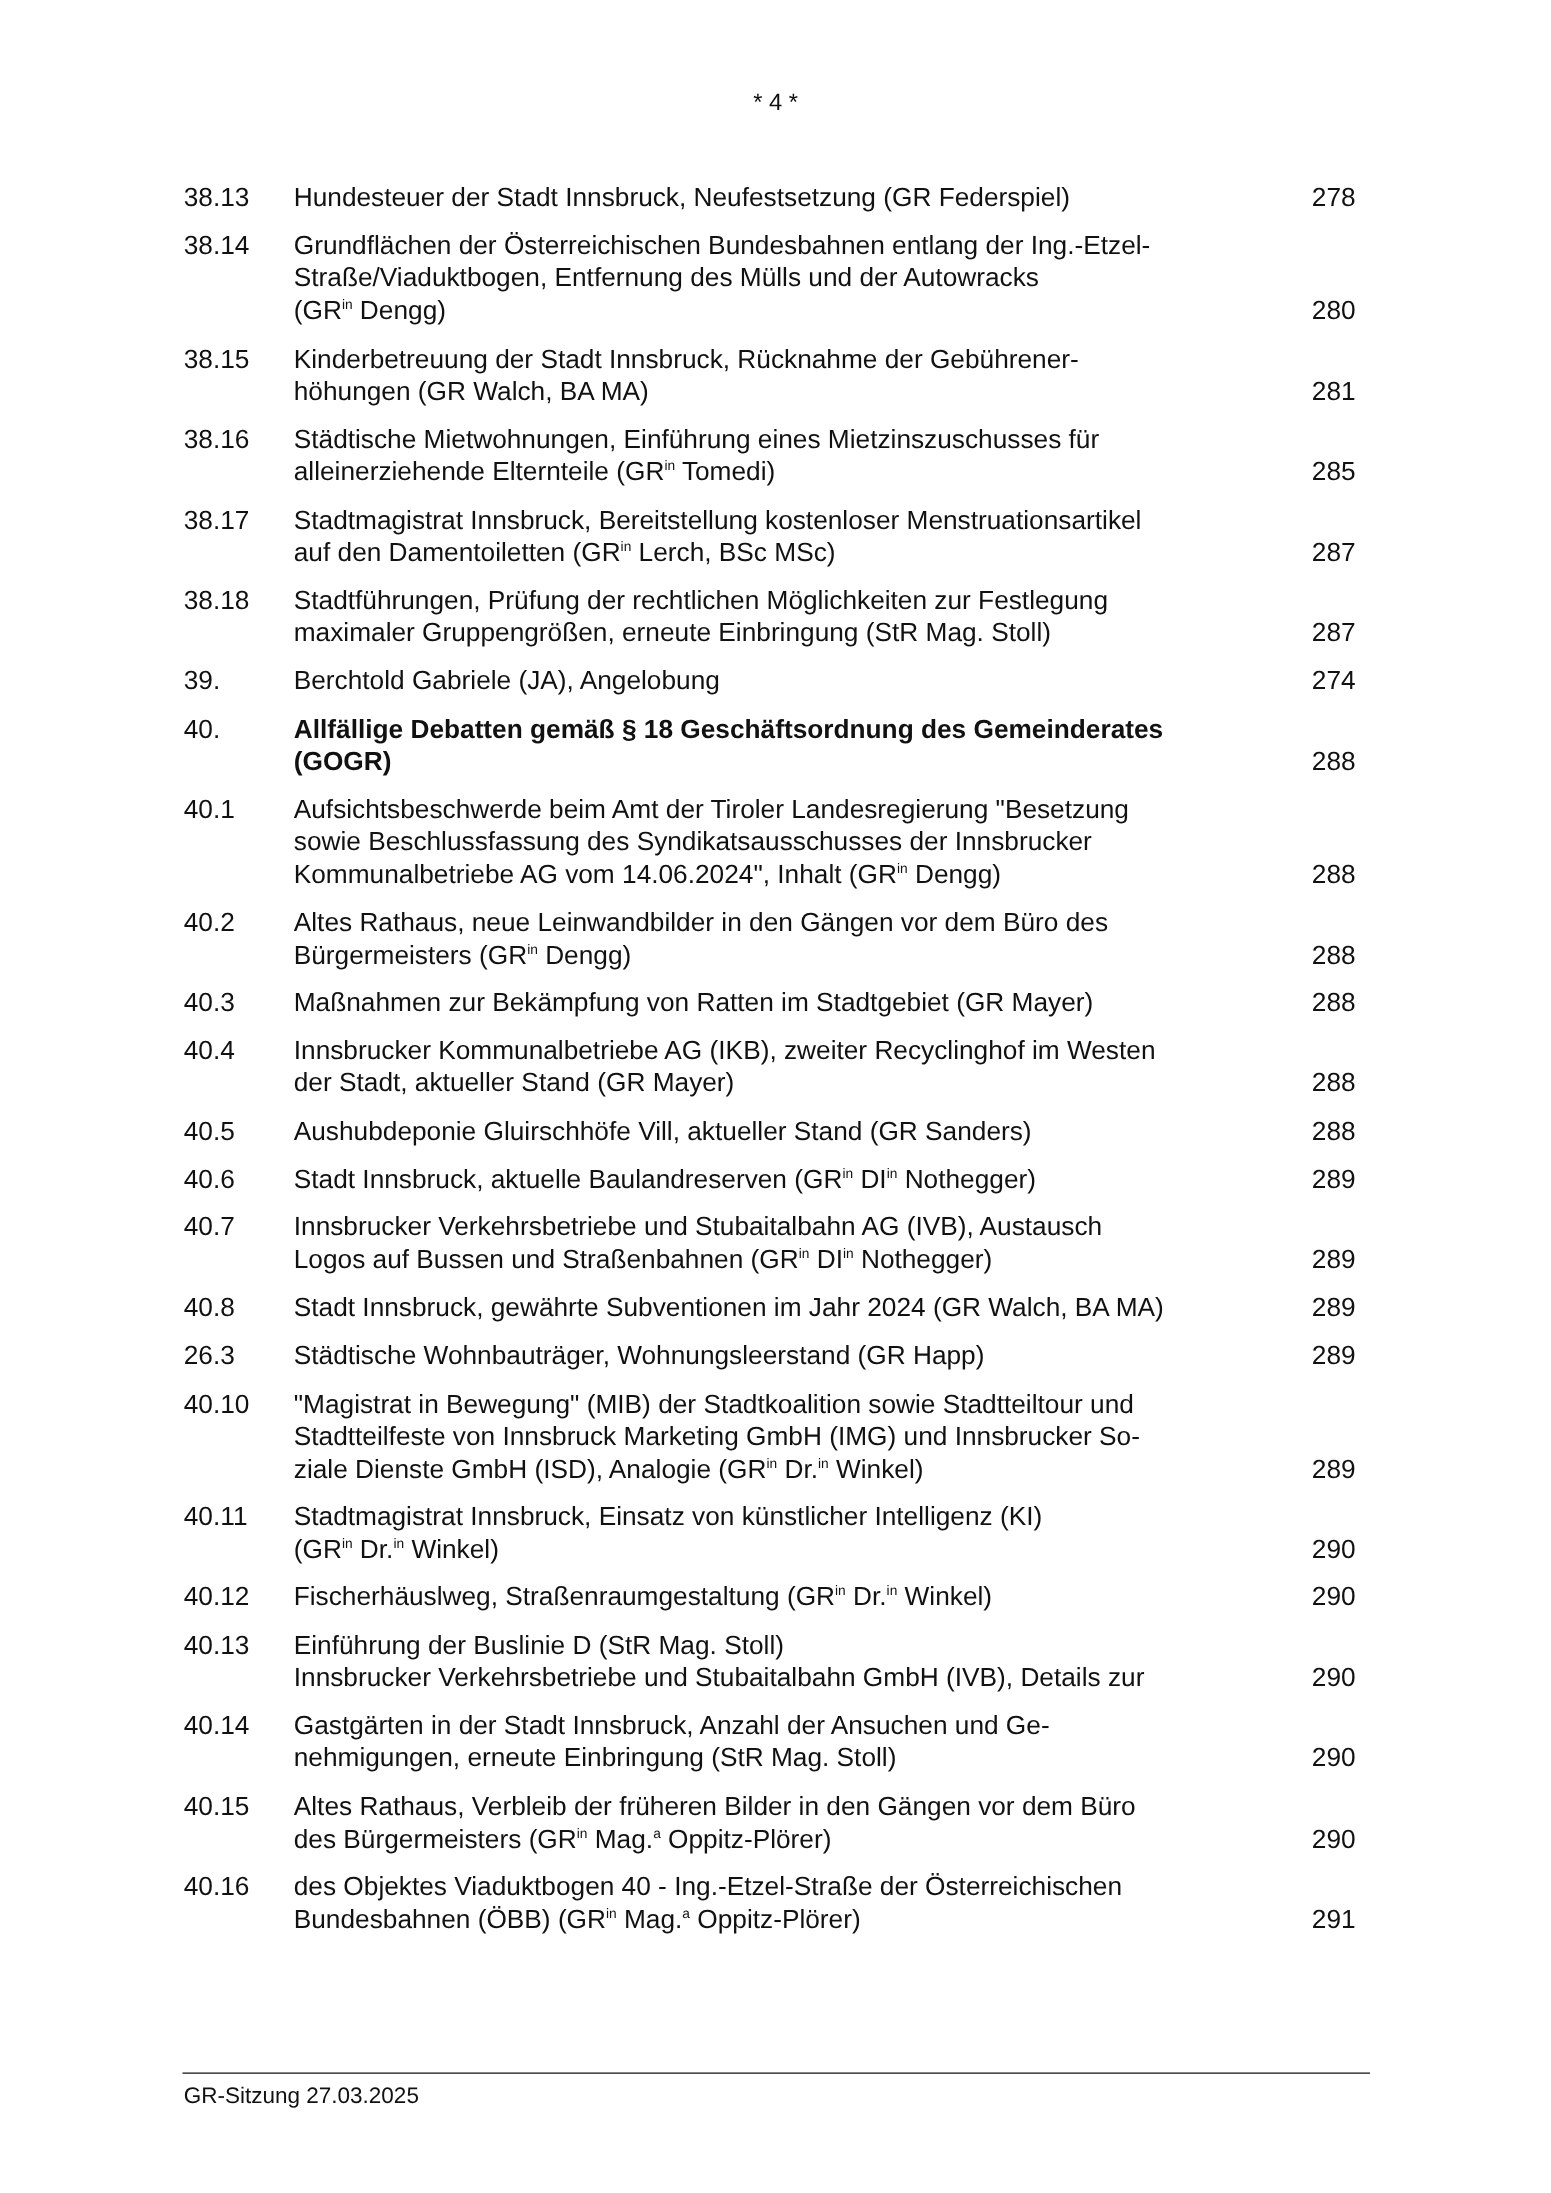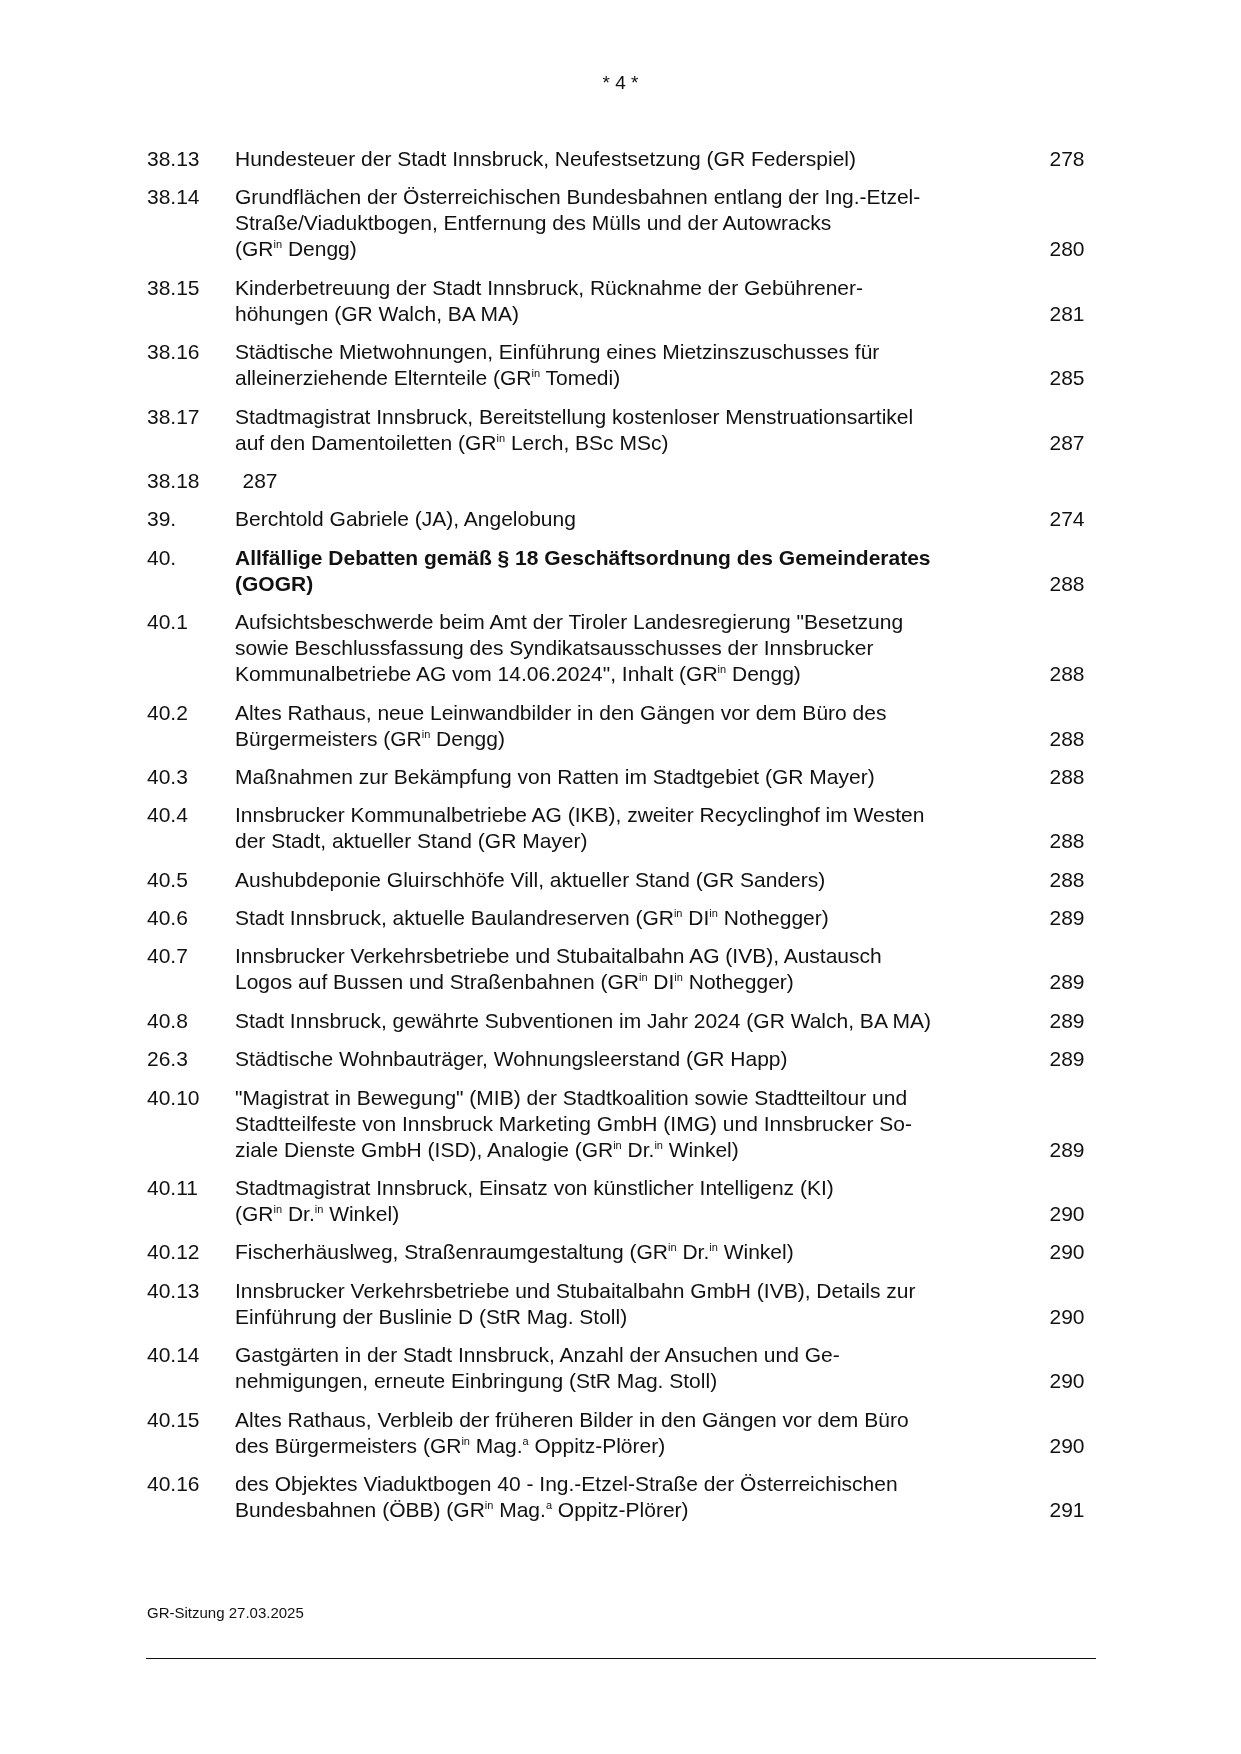--- a/index.html
+++ b/index.html
@@ -29,21 +29,21 @@
   .toc-page {
     flex: 0 0 50px; text-align: center;
   }
   .line { display: block; white-space: nowrap; }
   sup { font-size: 11px; line-height: 0; vertical-align: 8px; }
   .footer-rule {
     position: absolute; top: 1658px; left: 146px; width: 950px; height: 0;
     border-top: 1.5px solid #111111;
   }
   .footer-text {
-    position: absolute; top: 1604px; left: 147px; font-size: 15px;
+    position: absolute; top: 1666px; left: 147px; font-size: 18px;
   }
 </style>
 </head>
 <body>
 
 <div class="page-header">* 4 *</div>
 
 <div class="toc" id="toc">
     <div class="toc-row">
       <div class="toc-num">38.13</div>
@@ -80,20 +80,24 @@
     <div class="toc-row">
       <div class="toc-num">38.17</div>
       <div class="toc-title">
         <span class="line"><span>Stadtmagistrat Innsbruck, Bereitstellung kostenloser Menstruationsartikel</span></span>
         <span class="line"><span>auf den Damentoiletten (GR</span><sup>in</sup><span> Lerch, BSc MSc)</span></span>
       </div>
       <div class="toc-page">287</div>
     </div>
     <div class="toc-row">
       <div class="toc-num">38.18</div>
+      <div class="toc-title">
+        <span class="line"><span>Stadtführungen, Prüfung der rechtlichen Möglichkeiten zur Festlegung</span></span>
+        <span class="line"><span>maximaler Gruppengrößen, erneute Einbringung (StR Mag. Stoll)</span></span>
+      </div>
       <div class="toc-page">287</div>
     </div>
     <div class="toc-row">
       <div class="toc-num">39.</div>
       <div class="toc-title">
         <span class="line"><span>Berchtold Gabriele (JA), Angelobung</span></span>
       </div>
       <div class="toc-page">274</div>
     </div>
     <div class="toc-row">
@@ -192,22 +196,22 @@
     <div class="toc-row">
       <div class="toc-num">40.12</div>
       <div class="toc-title">
         <span class="line"><span>Fischerhäuslweg, Straßenraumgestaltung (GR</span><sup>in</sup><span> Dr.</span><sup>in</sup><span> Winkel)</span></span>
       </div>
       <div class="toc-page">290</div>
     </div>
     <div class="toc-row">
       <div class="toc-num">40.13</div>
       <div class="toc-title">
+        <span class="line"><span>Einführung der Buslinie D (StR Mag. Stoll)</span></span>
         <span class="line"><span>Innsbrucker Verkehrsbetriebe und Stubaitalbahn GmbH (IVB), Details zur</span></span>
-        <span class="line"><span>Einführung der Buslinie D (StR Mag. Stoll)</span></span>
       </div>
       <div class="toc-page">290</div>
     </div>
     <div class="toc-row">
       <div class="toc-num">40.14</div>
       <div class="toc-title">
         <span class="line"><span>Gastgärten in der Stadt Innsbruck, Anzahl der Ansuchen und Ge-</span></span>
         <span class="line"><span>nehmigungen, erneute Einbringung (StR Mag. Stoll)</span></span>
       </div>
       <div class="toc-page">290</div>

